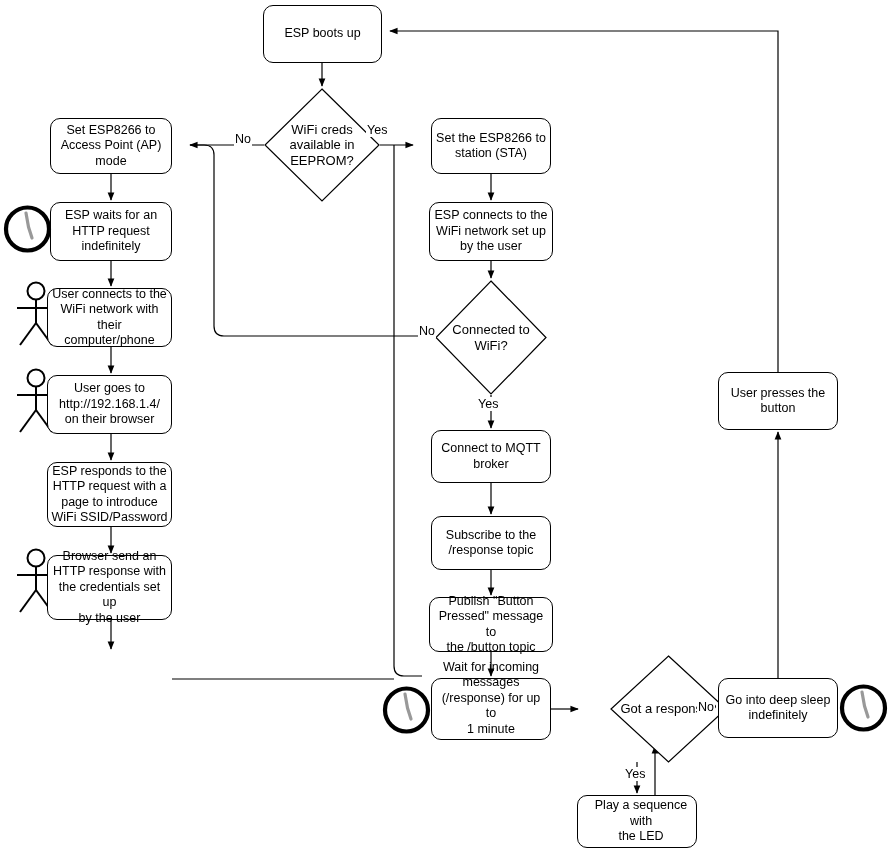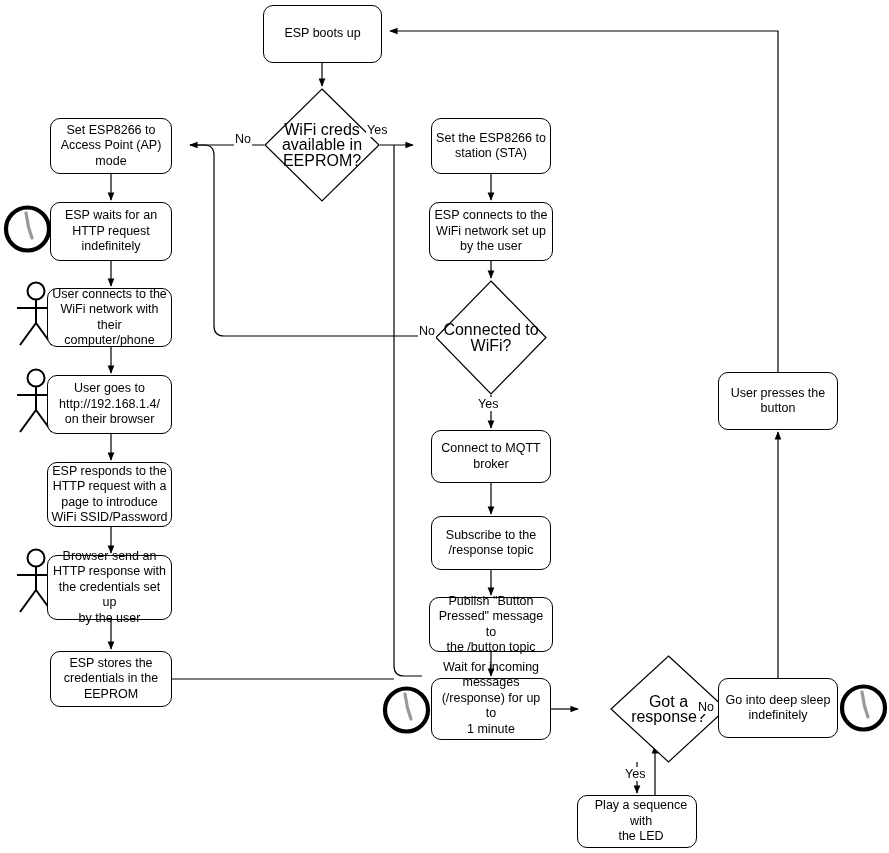--- a/index.html
+++ b/index.html
@@ -53,21 +53,21 @@
   .diamond-label {
     position: absolute;
     left: 0;
     top: 0;
     width: 100%;
     height: 100%;
     display: flex;
     align-items: center;
     justify-content: center;
     text-align: center;
-    font-size: 16px;
+    font-size: 13px;
     line-height: 15.5px;
     color: #000000;
     white-space: pre-line;
   }
   .edge-label {
     position: absolute;
     font-size: 12.5px;
     line-height: 14px;
     color: #000000;
     background: #ffffff;
@@ -186,25 +186,20 @@
 WiFi SSID/Password</span>
   </div>
 
   <div class="node" style="left:47px; top:555px; width:125px; height:65px;">
     <span>Browser send an
 HTTP response with
 the credentials set up
 by the user</span>
   </div>
 
-  <div class="node" style="left:50px; top:651px; width:122px; height:56px;">
-    <span>ESP stores the
-credentials in the
-EEPROM</span>
-  </div>
 
   <div class="node" style="left:431px; top:118px; width:120px; height:56px;">
     <span>Set the ESP8266 to
 station (STA)</span>
   </div>
 
   <div class="node" style="left:429px; top:202px; width:124px; height:59px;">
     <span>ESP connects to the
 WiFi network set up
 by the user</span>

